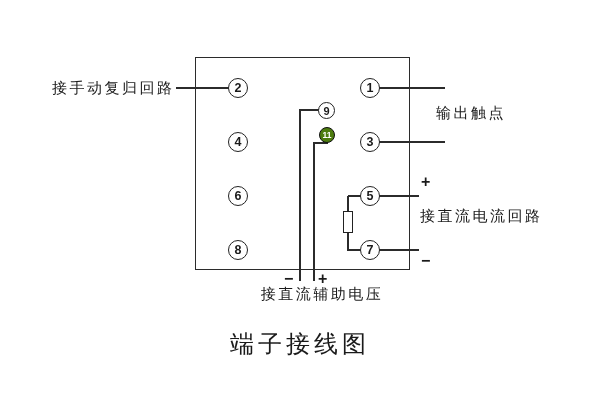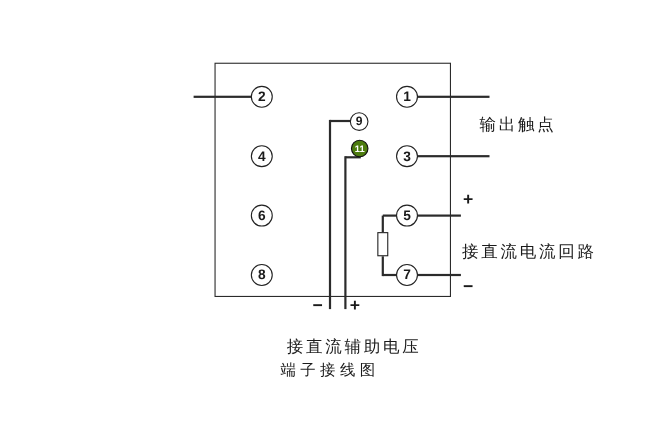--- a/index.html
+++ b/index.html
@@ -20,21 +20,21 @@
   .terminal.filled{width:16px;height:16px;background:#4d7c0f;border-color:#111;color:#fff;font-size:8.5px;font-weight:bold;}
   .wire{position:absolute;background:#2b2b2b;z-index:1;}
   .label{position:absolute;font-size:15px;letter-spacing:2.5px;white-space:nowrap;z-index:2;}
   .sign{position:absolute;font-size:16px;font-weight:bold;z-index:2;}
   .resistor{
     position:absolute;left:343px;top:211px;width:10px;height:22px;
     border:1.5px solid #222;background:#fff;box-sizing:border-box;z-index:2;
   }
   .title{
     position:absolute;left:300px;top:328px;transform:translateX(-50%);
-    font-size:14px;letter-spacing:4px;white-space:nowrap;z-index:2;
+    font-size:24px;letter-spacing:4px;white-space:nowrap;z-index:2;
   }
 </style>
 </head>
 <body>
 
 <div class="canvas">
 
   <div class="box"></div>
 
   <div class="wire" style="left:176px;top:87px;width:53px;height:2px;"></div>
@@ -79,23 +79,24 @@
       <span>7</span>
     </div>
 
   <div class="terminal small" style="left:318px;top:102px;">
       <span>9</span>
     </div>
   <div class="terminal filled" style="left:319px;top:127px;">
       <span>11</span>
     </div>
 
+  <div class="label" style="left:52px;top:79px;">接手动复归回路</div>
   <div class="label" style="left:424px;top:104px;margin-left:12px;">输出触点</div>
-  <div class="label" style="left:420px;top:220px;">接直流电流回路</div>
-  <div class="label" style="left:322px;top:306px;transform:translateX(-50%);">接直流辅助电压</div>
+  <div class="label" style="left:420px;top:207px;">接直流电流回路</div>
+  <div class="label" style="left:322px;top:285px;transform:translateX(-50%);">接直流辅助电压</div>
 
   <div class="sign" style="left:421px;top:173px;">+</div>
   <div class="sign" style="left:421px;top:252px;">−</div>
   <div class="sign" style="left:284px;top:270px;">−</div>
   <div class="sign" style="left:318px;top:270px;">+</div>
 
   <div class="title">端子接线图</div>
 
 </div>
 

